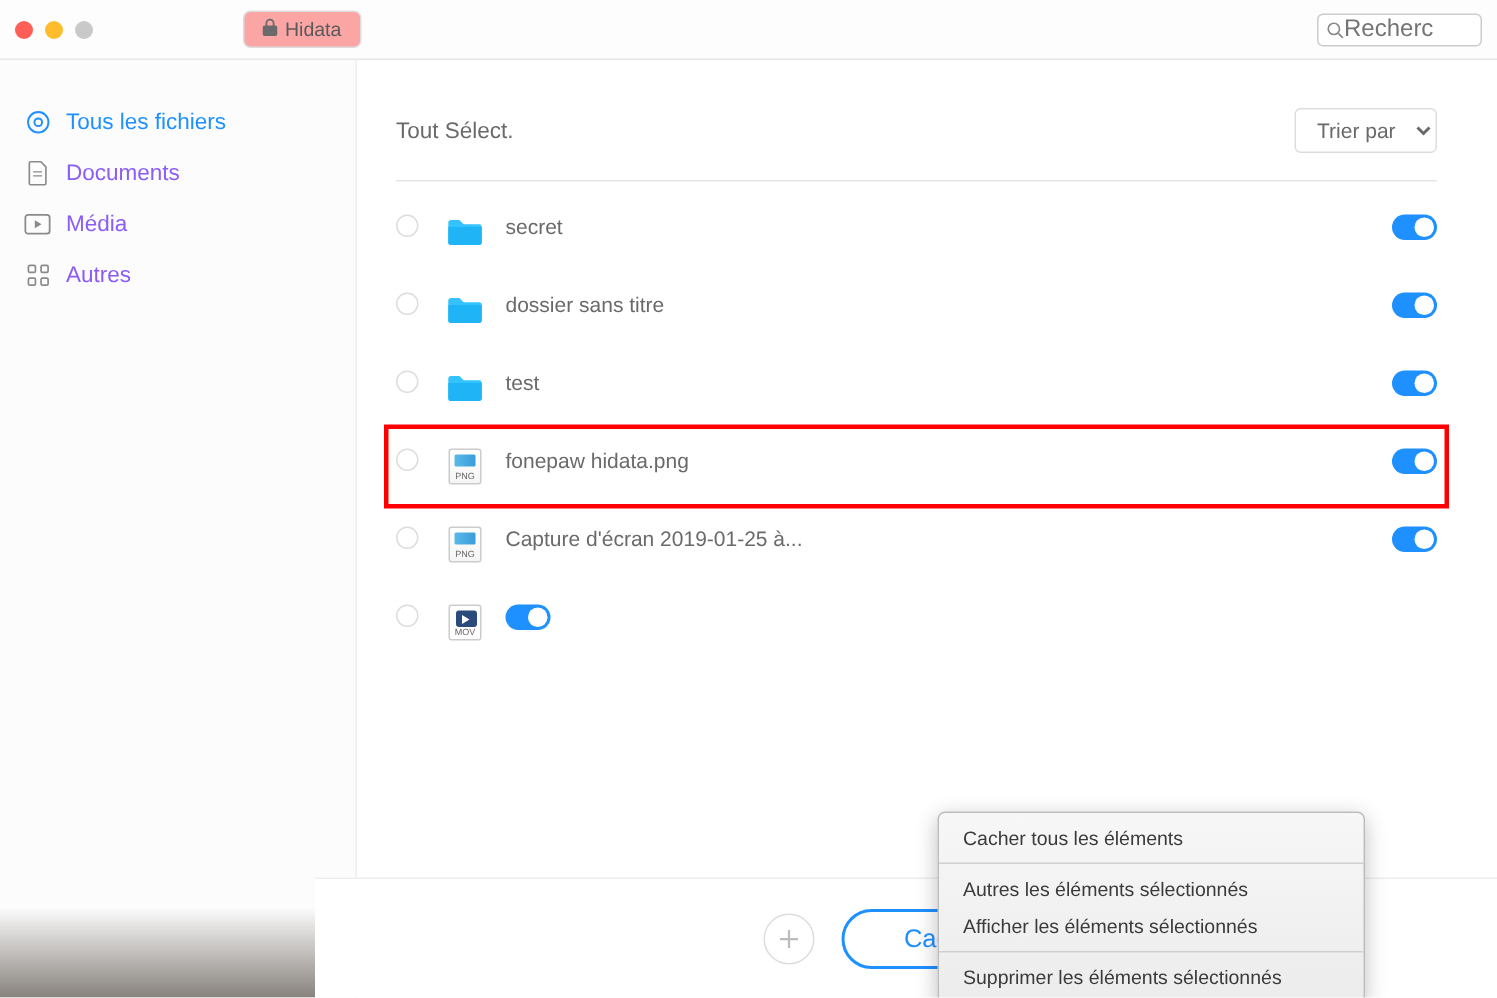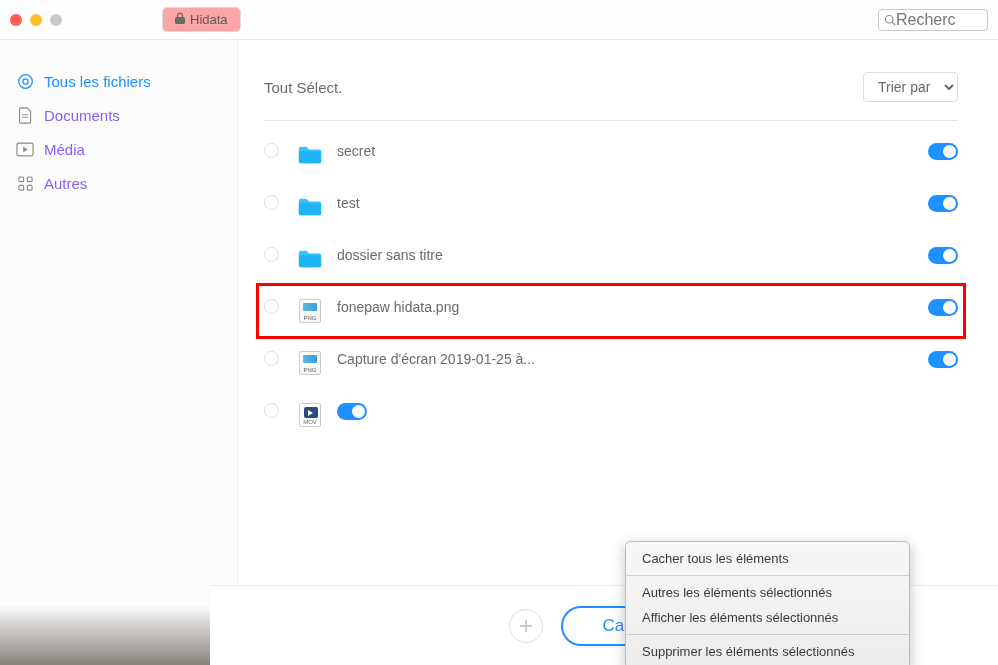--- a/index.html
+++ b/index.html
@@ -145,32 +145,32 @@
           <div class="toggle"></div>
         </div>
         <div class="file-row">
           <div class="chk"></div>
           <div class="file-icon folder-icon">
             <svg viewBox="0 0 28 22">
               <path d="M2 4a2 2 0 012-2h6l3 3h11a2 2 0 012 2v11a2 2 0 01-2 2H4a2 2 0 01-2-2V4z" fill="#35c3ff"></path>
               <path d="M2 7h24v11a2 2 0 01-2 2H4a2 2 0 01-2-2V7z" fill="#1eb4f5"></path>
             </svg>
           </div>
-          <div class="file-name">test</div>
+          <div class="file-name">dossier sans titre</div>
           <div class="toggle"></div>
         </div>
         <div class="file-row">
           <div class="chk"></div>
           <div class="file-icon folder-icon">
             <svg viewBox="0 0 28 22">
               <path d="M2 4a2 2 0 012-2h6l3 3h11a2 2 0 012 2v11a2 2 0 01-2 2H4a2 2 0 01-2-2V4z" fill="#35c3ff"></path>
               <path d="M2 7h24v11a2 2 0 01-2 2H4a2 2 0 01-2-2V7z" fill="#1eb4f5"></path>
             </svg>
           </div>
-          <div class="file-name">dossier sans titre</div>
+          <div class="file-name">test</div>
           <div class="toggle"></div>
         </div>
         <div class="file-row highlighted">
           <div class="chk"></div>
           <div class="file-icon">
             <div class="png-badge">PNG</div>
           </div>
           <div class="file-name">fonepaw hidata.png</div>
           <div class="toggle"></div>
         </div>

